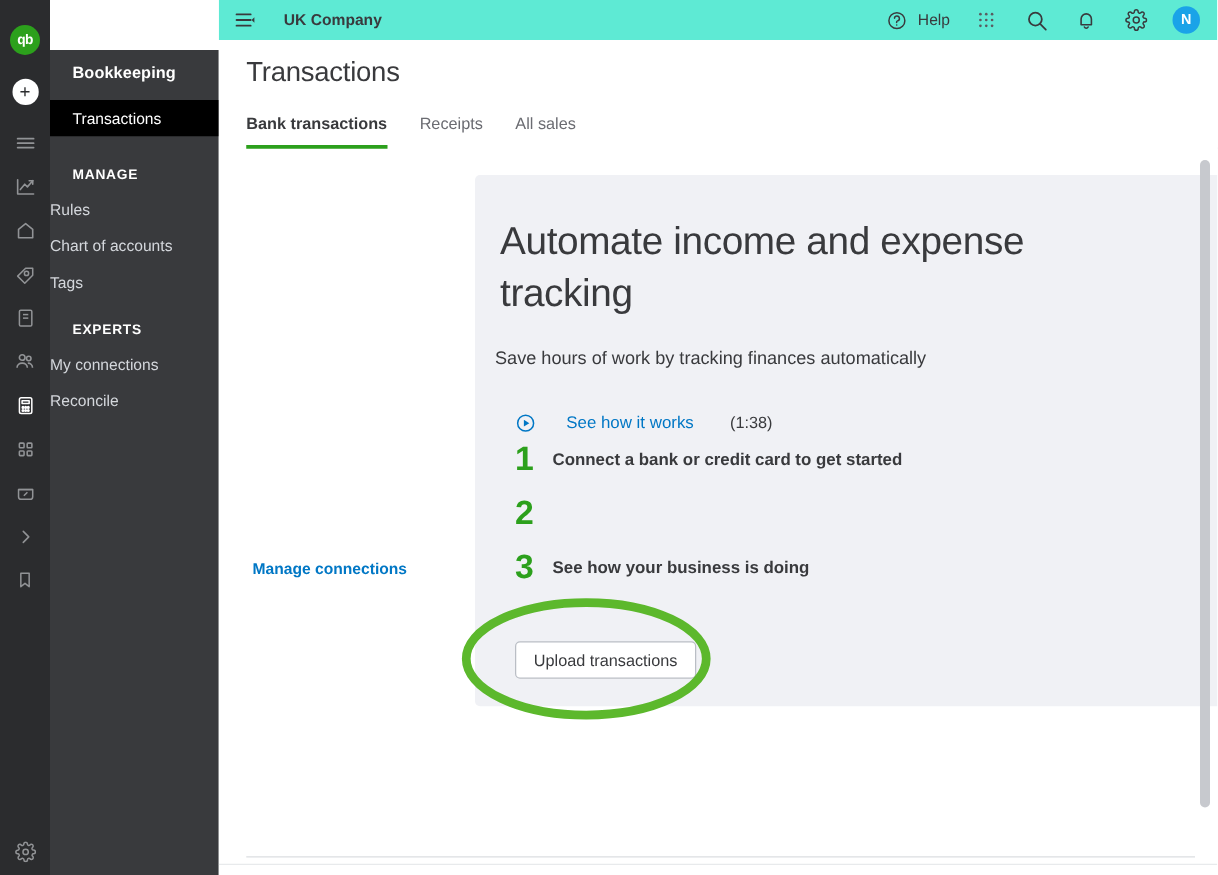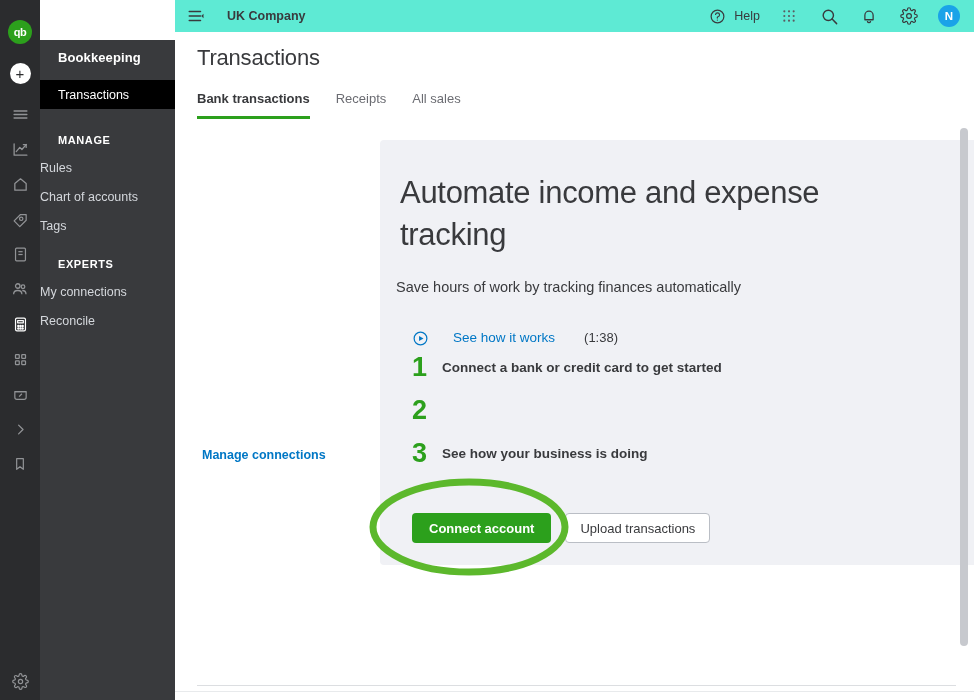--- a/index.html
+++ b/index.html
@@ -327,21 +327,20 @@
         <div class="step">
           <div class="step-num">2</div>
         </div>
         <div class="step">
           <div class="step-num">3</div>
           <div class="step-txt">See how your business is doing</div>
         </div>
       </div>
 
       <div class="btn-row">
-        <button class="btn-primary">Connect account</button>
         <button class="btn-secondary">Upload transactions</button>
       </div>
     </div>
 
     <a class="manage-link">Manage connections</a>
 
     <svg class="annot" viewBox="0 0 205 100">
       <ellipse cx="102" cy="50" rx="96" ry="45" fill="none" stroke="#5cb82c" stroke-width="7"></ellipse>
     </svg>
 

